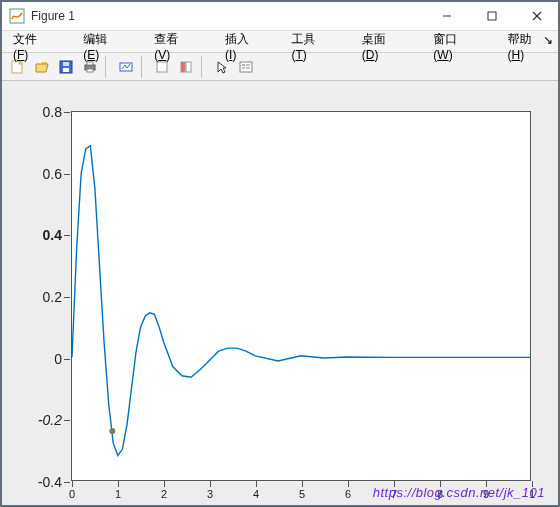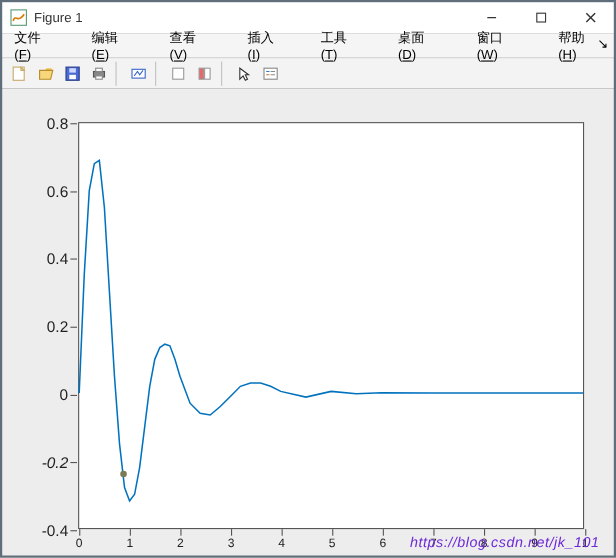--- a/index.html
+++ b/index.html
@@ -18,21 +18,21 @@
     height: 30px; display: flex; align-items: center;
     background: #fff; border-bottom: 1px solid #ddd;
     padding: 0 0 0 8px;
   }
   .titlebar .icon { width: 16px; height: 16px; margin-right: 6px; }
   .titlebar .title { flex: 1; font-size: 12px; color: #333; }
   .titlebar .winbtns { display: flex; height: 100%; }
   .winbtn { width: 45px; display: flex; align-items: center; justify-content: center; }
   .winbtn svg { width: 10px; height: 10px; }
   .menubar {
-    height: 22px; display: flex; align-items: center;
+    height: 22px; display: flex; 
     padding: 0 8px; gap: 24px;
     border-bottom: 1px solid #d0d0d0;
     background: #f5f5f5;
     font-size: 12px;
     position: relative;
   }
   .menuitem { padding: 0 4px; cursor: default; }
   .menuitem u { text-decoration: underline; }
   .dock-arrow { position: absolute; right: 6px; top: 2px; font-size: 12px; }
   .toolbar {
@@ -184,21 +184,21 @@
       </svg>
     <div class="ytick" style="top: 370px;"></div>
         <div class="ytlabel" style="top: 370px;">-0.4</div>
         <div class="ytick" style="top: 308.333px;"></div>
         <div class="ytlabel" style="top: 308.333px; font-style: italic;">-0.2</div>
         <div class="ytick" style="top: 246.667px;"></div>
         <div class="ytlabel" style="top: 246.667px;">0</div>
         <div class="ytick" style="top: 185px;"></div>
         <div class="ytlabel" style="top: 185px;">0.2</div>
         <div class="ytick" style="top: 123.333px;"></div>
-        <div class="ytlabel" style="top: 123.333px;">0.4</div>
+        <div class="ytlabel" style="top: 123.333px; font-weight: bold;">0.4</div>
         <div class="ytick" style="top: 61.6667px;"></div>
         <div class="ytlabel" style="top: 61.6667px;">0.6</div>
         <div class="ytick" style="top: 0px;"></div>
         <div class="ytlabel" style="top: 0px;">0.8</div>
         <div class="xtick" style="left: 0px;"></div>
         <div class="xtlabel" style="left: 0px;">0</div>
         <div class="xtick" style="left: 46px;"></div>
         <div class="xtlabel" style="left: 46px;">1</div>
         <div class="xtick" style="left: 92px;"></div>
         <div class="xtlabel" style="left: 92px;">2</div>

